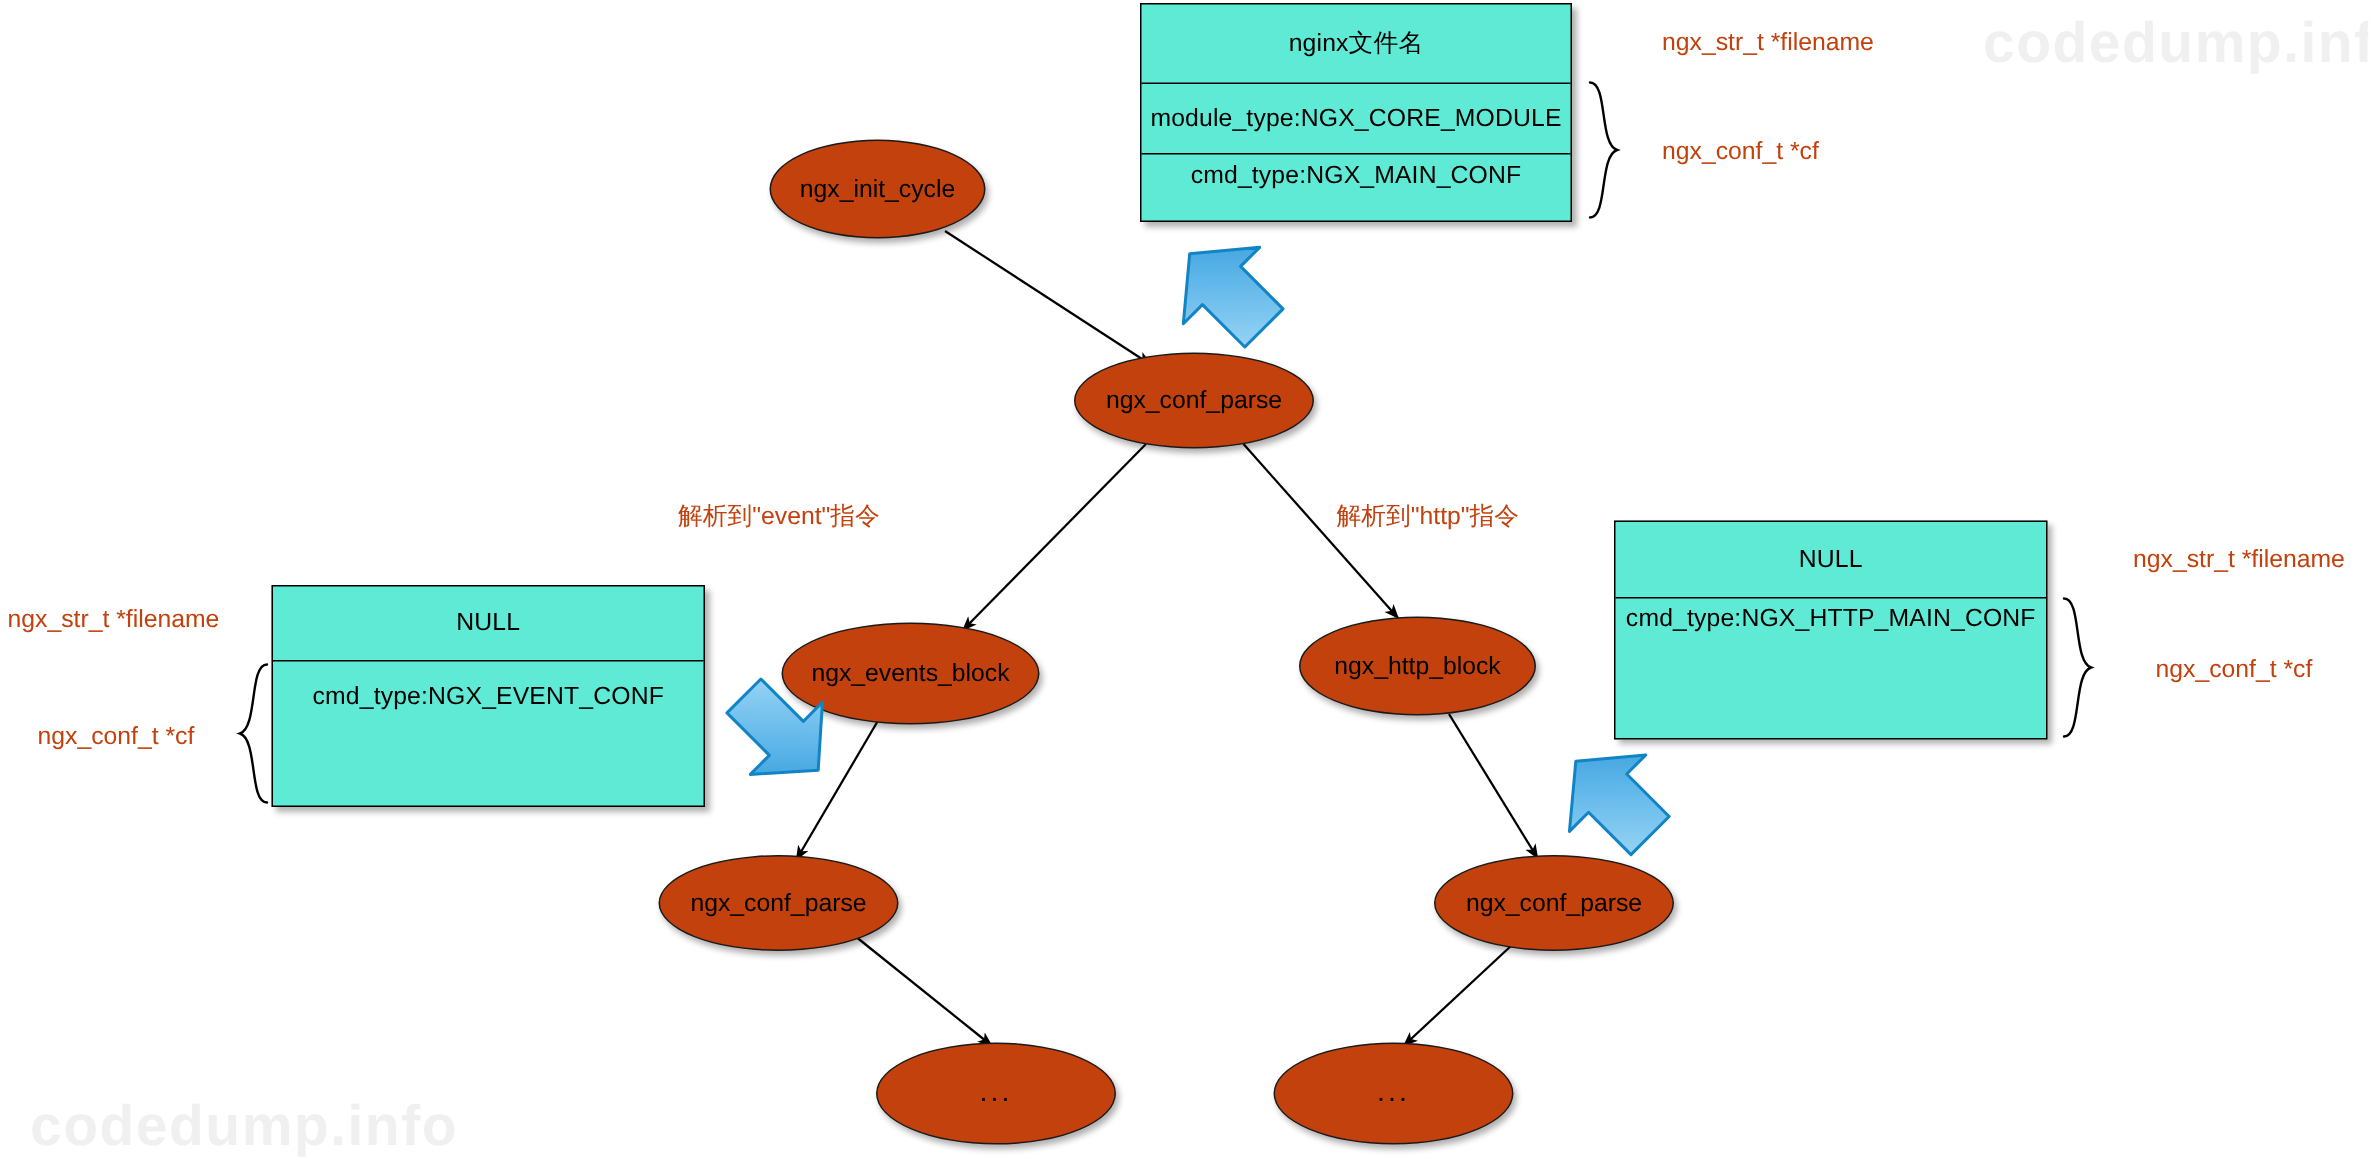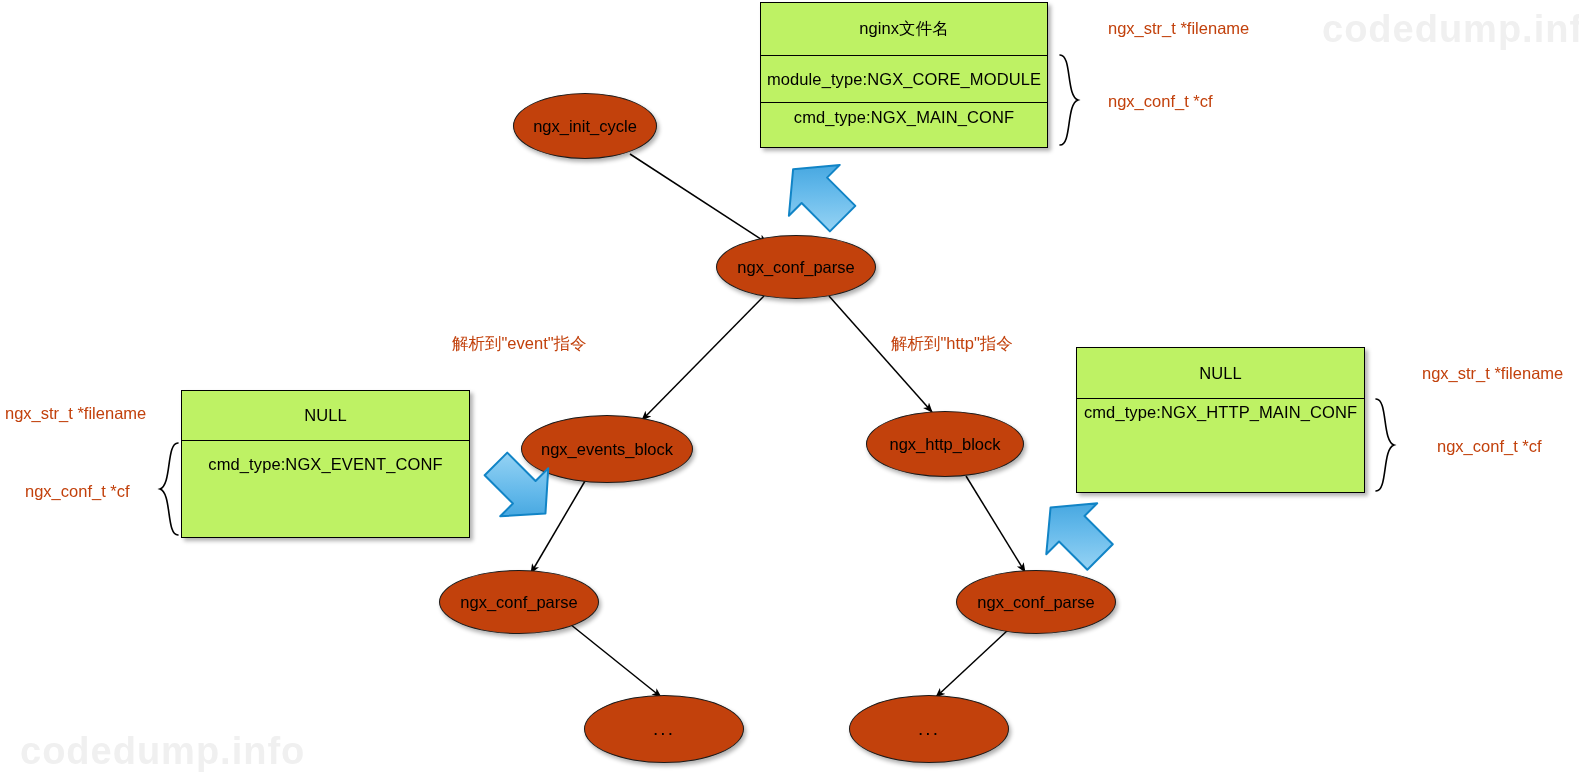--- a/index.html
+++ b/index.html
@@ -22,21 +22,21 @@
     left: 0;
     top: 0;
     width: 1579px;
     height: 776px;
   }
 
   
   .struct-box {
     position: absolute;
     border: 1.6px solid #000;
-    background: #bef264;
+    background: #5eead4;
     box-sizing: border-box;
     box-shadow: 3px 3px 4px rgba(0,0,0,0.30);
     z-index: 5;
   }
   .struct-row {
     display: flex;
     align-items: center;
     justify-content: center;
     box-sizing: border-box;
     color: #000;

